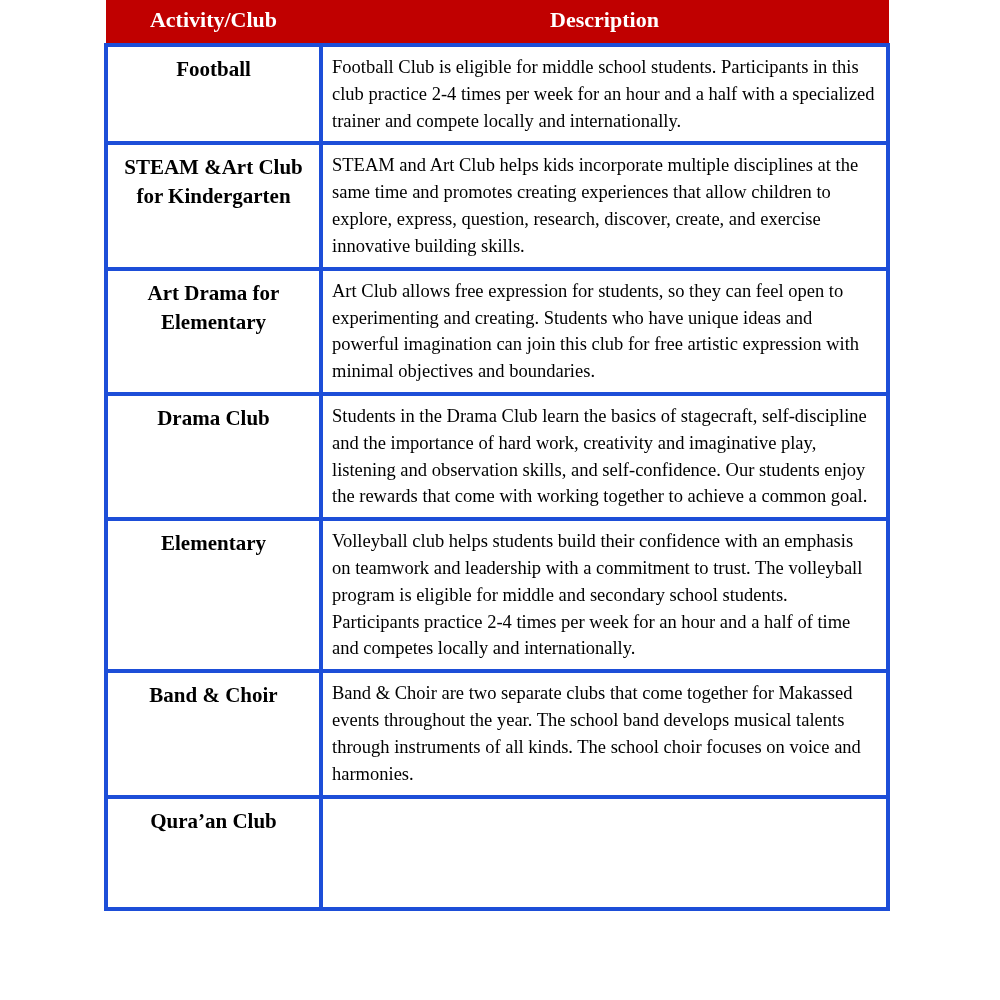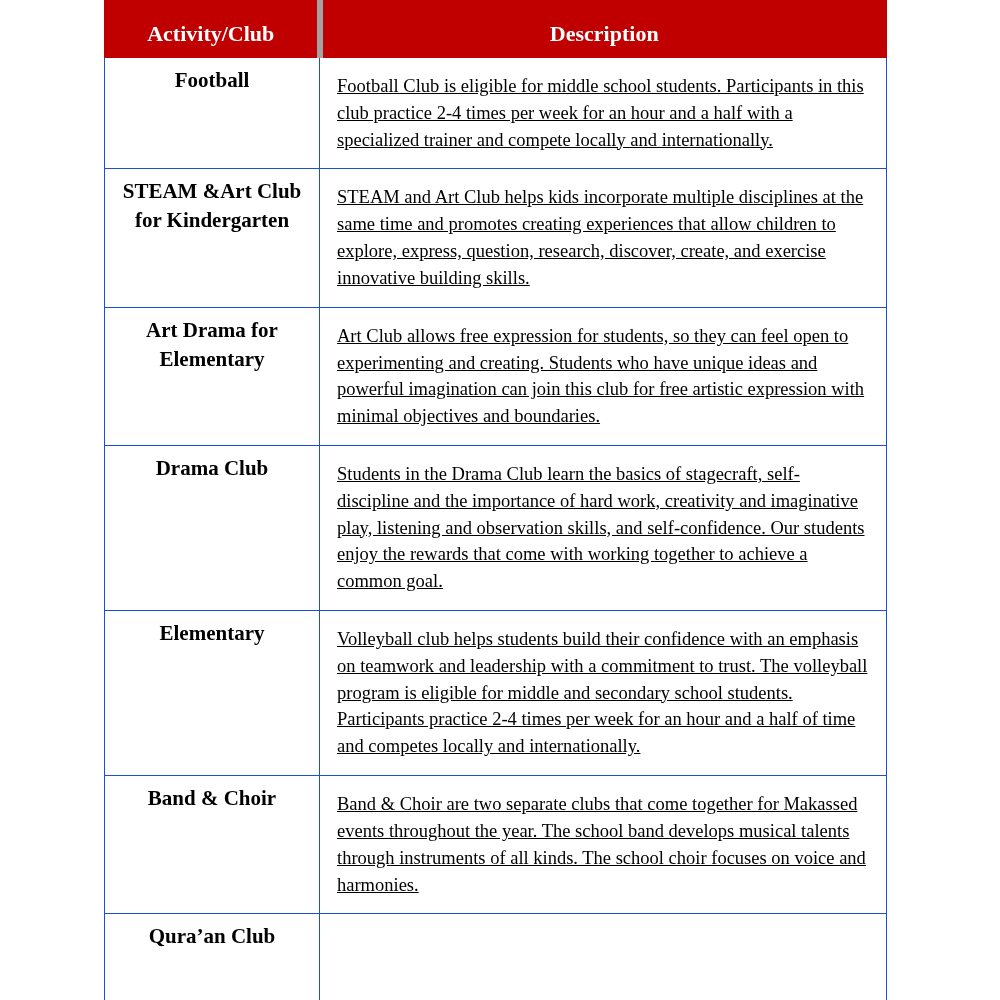--- a/index.html
+++ b/index.html
@@ -29,49 +29,48 @@
   }
   table.clubs-table col.col-activity { width: 215px; }
   table.clubs-table col.col-description { width: 567px; }
 
   thead th {
     background: #c00000;
     color: #ffffff;
     font-weight: bold;
     font-size: 22px;
     text-align: center;
-    padding: 20px 4px 10px 4px;
+    padding: 6px 4px 10px 4px;
     border: 1px solid #c00000;
     vertical-align: middle;
   }
   thead th.desc-head {
-    border-left: 6px solid #a3a3a3;
+    border-left: 1px solid #a3a3a3;
   }
 
   tbody td {
-    border: 1px solid #1d4ed8;
+    border: 4px solid #1d4ed8;
     vertical-align: top;
     background: #ffffff;
   }
   td.activity {
     text-align: center;
     font-weight: bold;
     font-size: 21px;
     line-height: 1.38;
     padding: 8px 8px 8px 8px;
   }
   td.description {
     font-size: 18.5px;
     line-height: 1.45;
     padding: 7px 10px 7px 9px;
     text-align: left;
   }
   td.description p {
-    margin: 8px;
-    text-decoration: underline;
+    margin: 0;
   }
 </style>
 </head>
 <body>
 
 <div class="page">
   <table class="clubs-table">
     <colgroup>
       <col class="col-activity">
       <col class="col-description">

